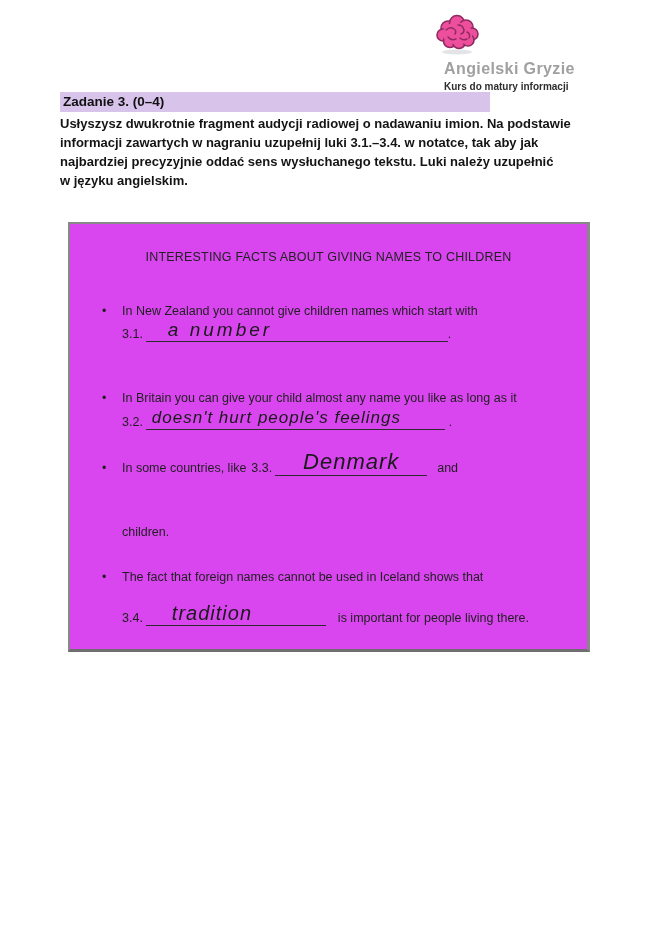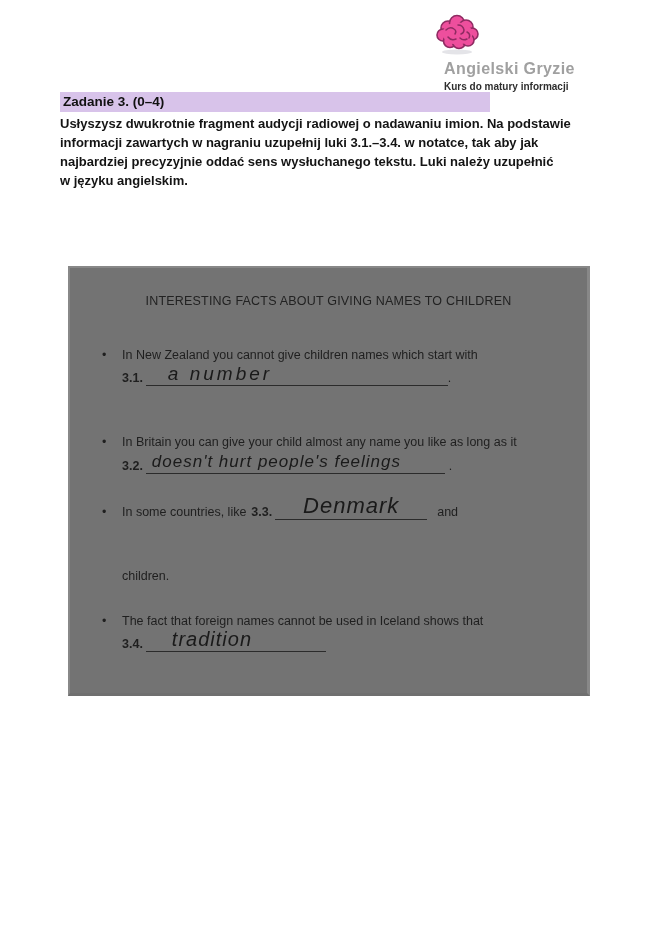--- a/index.html
+++ b/index.html
@@ -24,31 +24,31 @@
     padding-left:3px; color:#111; white-space:nowrap;
   }
   .instructions { position:absolute; top:114px; left:60px; width:580px; }
   .instructions div {
     font-size:13px; font-weight:bold; line-height:19px; white-space:nowrap; color:#141414;
   }
 
   
   .ws-box {
     position:absolute; top:222px; left:68px; width:522px; height:430px;
-    background:#737373; border:2px solid #888888;
-    border-bottom-width:3px; border-right-width:3px; border-bottom-color:#6f6f6f;margin-top:44px;
+    background:#d946ef; border:2px solid #888888;
+    border-bottom-width:3px; border-right-width:3px; border-bottom-color:#6f6f6f;
   }
   .ws-title {
     position:absolute; top:26px; left:0; width:100%; text-align:center;
     font-size:12.5px; color:#222; letter-spacing:0.2px; white-space:nowrap;
   }
   .row { position:absolute; display:flex; align-items:flex-end; white-space:nowrap; }
   .row .txt, .row .after, .row .mid { font-size:12.5px; color:#1f1f1f; line-height:16px; }
   .bullet { width:20px; font-size:12.5px; line-height:16px; color:#1f1f1f; }
-  .lbl { font-size:12.5px; font-weight:bold; line-height:16px; margin-right:3px; color:#1f1f1f; }
+  .lbl { font-size:12.5px; font-weight:normal; line-height:16px; margin-right:3px; color:#1f1f1f; }
   .blank {
     display:flex; align-items:flex-end; height:26px;
     border-bottom:1.5px solid #2b2b2b; overflow:visible;
   }
   .hand {
     font-family:cursive, sans-serif; font-style:italic; color:#1a1a1a;
     line-height:20px; white-space:nowrap; padding-bottom:1px; letter-spacing:1px;text-align:center;
   }
   .hand-a   { font-size:19px; padding-left:22px; letter-spacing:3px; }
   .hand-b   { font-size:17px; padding-left:6px; }
@@ -140,21 +140,22 @@
       <span class="mid after-gap">and</span>
     </div>
     <div class="row" style="top:300px; left:52px;">
       <span class="txt">children.</span>
     </div>
 
     <div class="row" style="top:345px; left:32px;">
       <span class="bullet">•</span>
       <span class="txt">The fact that foreign names cannot be used in Iceland shows that</span>
     </div>
-    <div class="row" style="top:358px; left:52px;">
+    <div class="row" style="top:376px; left:52px;">
       <span class="lbl">3.4.</span>
       <span class="blank" style="width:180px;">
         <span class="hand hand-e">tradition</span>
       </span>
+      <span class="after after-gap" style="margin-left:12px;">is important for people living there.</span>
     </div>
 
   </div>
 </div>
 
 </body></html>

